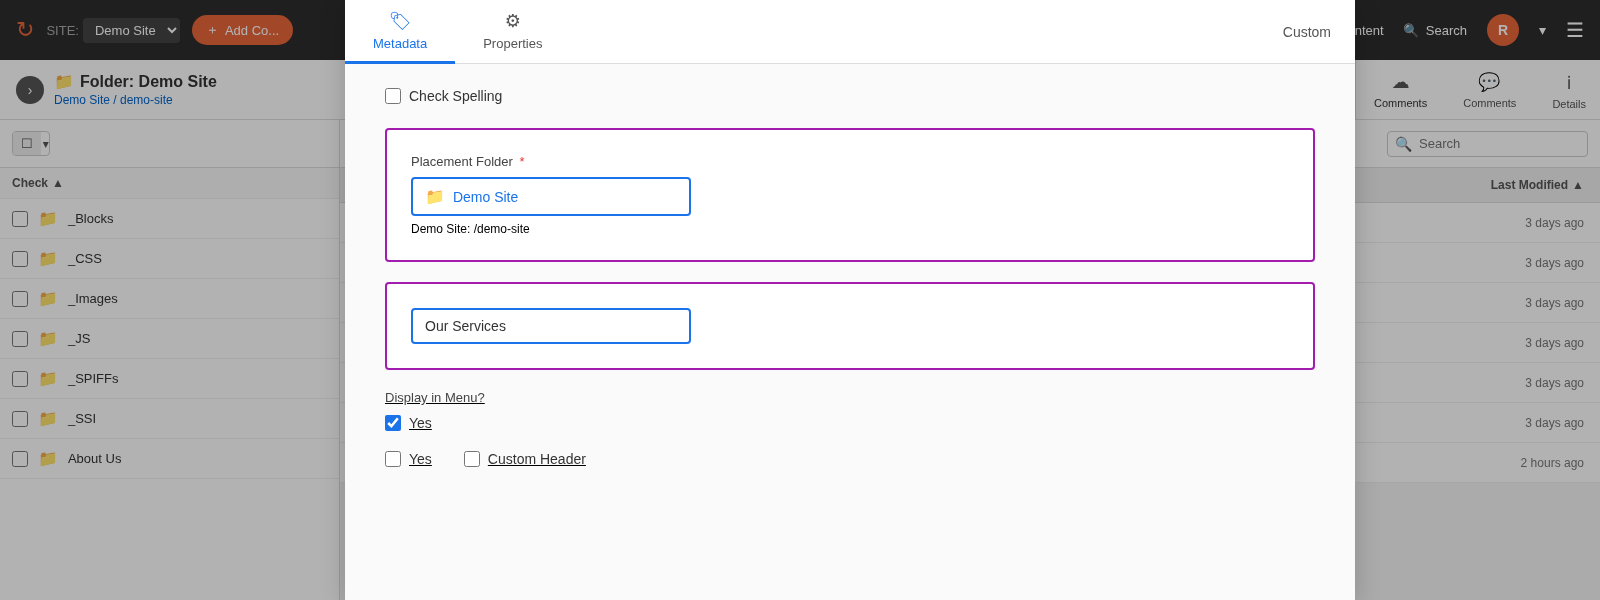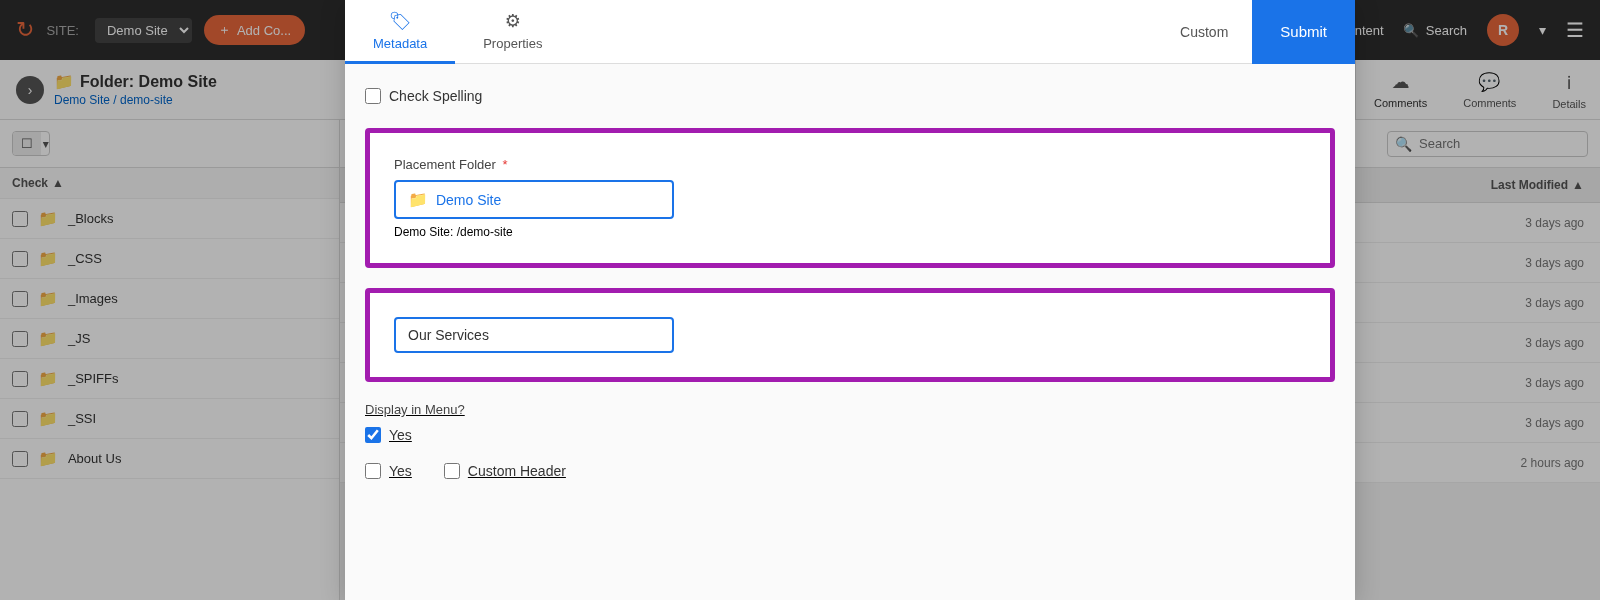--- a/index.html
+++ b/index.html
@@ -4,21 +4,21 @@
   <style>
     * { box-sizing: border-box; margin: 0; padding: 0; }
     body { font-family: -apple-system, BlinkMacSystemFont, 'Segoe UI', sans-serif; font-size: 14px; background: #f0f0f0; overflow: hidden; }
 
     
     .top-bar {
       position: fixed; top: 0; left: 0; right: 0; height: 60px;
       background: #2d2d2d; display: flex; align-items: center; padding: 0 16px; z-index: 100;
     }
     .logo-icon { color: #e8673c; font-size: 22px; margin-right: 12px; cursor: pointer; }
-    .site-label { color: #aaa; font-size: 13px; margin-right: 16px; }
+    .site-label { color: #aaa; font-size: 13px; margin-right: 4px; }
     .site-select { background: #444; color: #fff; border: none; border-radius: 4px; padding: 4px 8px; font-size: 13px; cursor: pointer; }
     .add-content-btn {
       margin-left: 12px; background: #e8673c; border: none; border-radius: 20px;
       color: #fff; padding: 6px 14px; font-size: 13px; cursor: pointer; display: flex; align-items: center; gap: 6px;
     }
     .top-bar-right { margin-left: auto; display: flex; align-items: center; gap: 20px; }
     .my-content-link { color: #fff; font-size: 13px; cursor: pointer; text-decoration: none; }
     .search-top { display: flex; align-items: center; gap: 6px; color: #fff; cursor: pointer; font-size: 13px; }
     .avatar { width: 32px; height: 32px; border-radius: 50%; background: #e8673c; color: #fff; display: flex; align-items: center; justify-content: center; font-weight: bold; font-size: 14px; }
     .hamburger { color: #fff; font-size: 20px; cursor: pointer; }
@@ -112,27 +112,27 @@
       display: flex; flex-direction: column; align-items: center; justify-content: center;
       padding: 0 28px; height: 64px; cursor: pointer; border: none; background: none; gap: 4px; font-size: 13px; color: #555;
       border-bottom: 3px solid transparent;
     }
     .modal-tab.active { border-bottom: 3px solid #1a73e8; color: #1a73e8; }
     .modal-tab .tab-icon { font-size: 18px; }
     .modal-actions { margin-left: auto; display: flex; align-items: center; gap: 0; padding-right: 0; }
     .cancel-btn { padding: 10px 24px; background: none; border: none; font-size: 14px; color: #555; cursor: pointer; }
     .submit-btn { padding: 10px 28px; background: #1a73e8; border: none; color: #fff; font-size: 15px; font-weight: 500; cursor: pointer; height: 64px; }
 
-    .modal-body { flex: 1; overflow-y: auto; padding: 24px 20px; background: #fafafa; }
+    .modal-body { flex: 1; overflow-y: auto; padding: 24px 40px; background: #fafafa; }
 
     .check-spell-row { display: flex; align-items: center; gap: 8px; margin-bottom: 24px; }
     .check-spell-row input[type=checkbox] { width: 16px; height: 16px; }
     .check-spell-row label { font-size: 14px; color: #333; }
 
-    .form-section { background: #fff; border: 5px solid #a21caf; border-radius: 4px; padding: 24px; margin-bottom: 20px; }
+    .form-section { background: #fff; border: 2px solid #a21caf; border-radius: 4px; padding: 24px; margin-bottom: 20px; }
     .form-label { font-size: 13px; color: #444; margin-bottom: 8px; display: block; }
     .required { color: #e53935; margin-left: 3px; }
     .folder-input-box {
       display: flex; align-items: center; border: 2px solid #1a73e8; border-radius: 4px;
       padding: 8px 12px; gap: 8px; background: #fff; width: 280px; cursor: pointer;
     }
     .folder-input-icon { color: #d4a017; font-size: 16px; }
     .folder-input-text { color: #1a73e8; font-size: 14px; }
     .folder-path { font-size: 12px; color: #000000; margin-top: 6px; }
 
@@ -318,21 +318,20 @@
       <button class="modal-tab active">
         <span class="tab-icon">🏷</span>
         <span>Metadata</span>
       </button>
       <button class="modal-tab">
         <span class="tab-icon">⚙</span>
         <span>Properties</span>
       </button>
       <div class="modal-actions">
         <button class="cancel-btn">Custom</button>
-        <button class="submit-btn">Submit</button>
       </div>
     </div>
 
     <div class="modal-body">
 
       <div class="check-spell-row">
         <input type="checkbox" id="check-spell" style="">
         <label for="check-spell">Check Spelling</label>
       </div>
 

